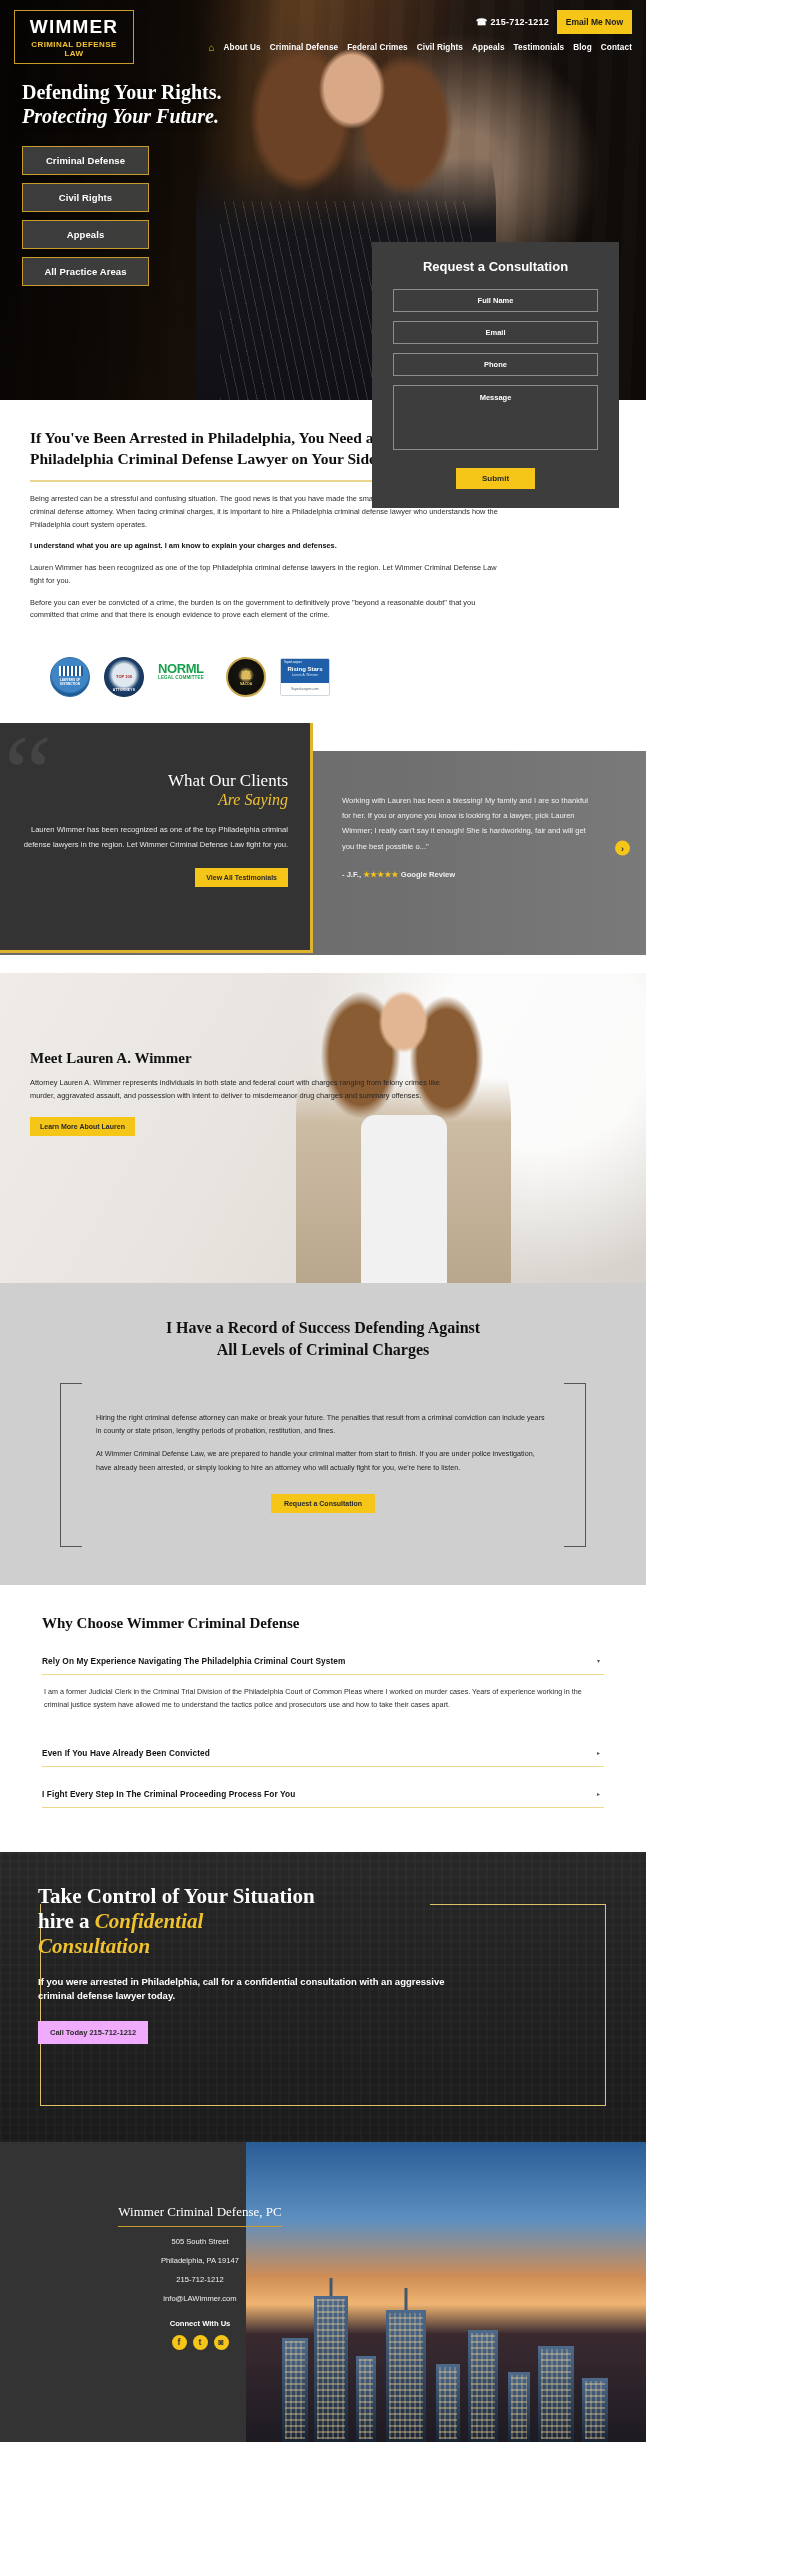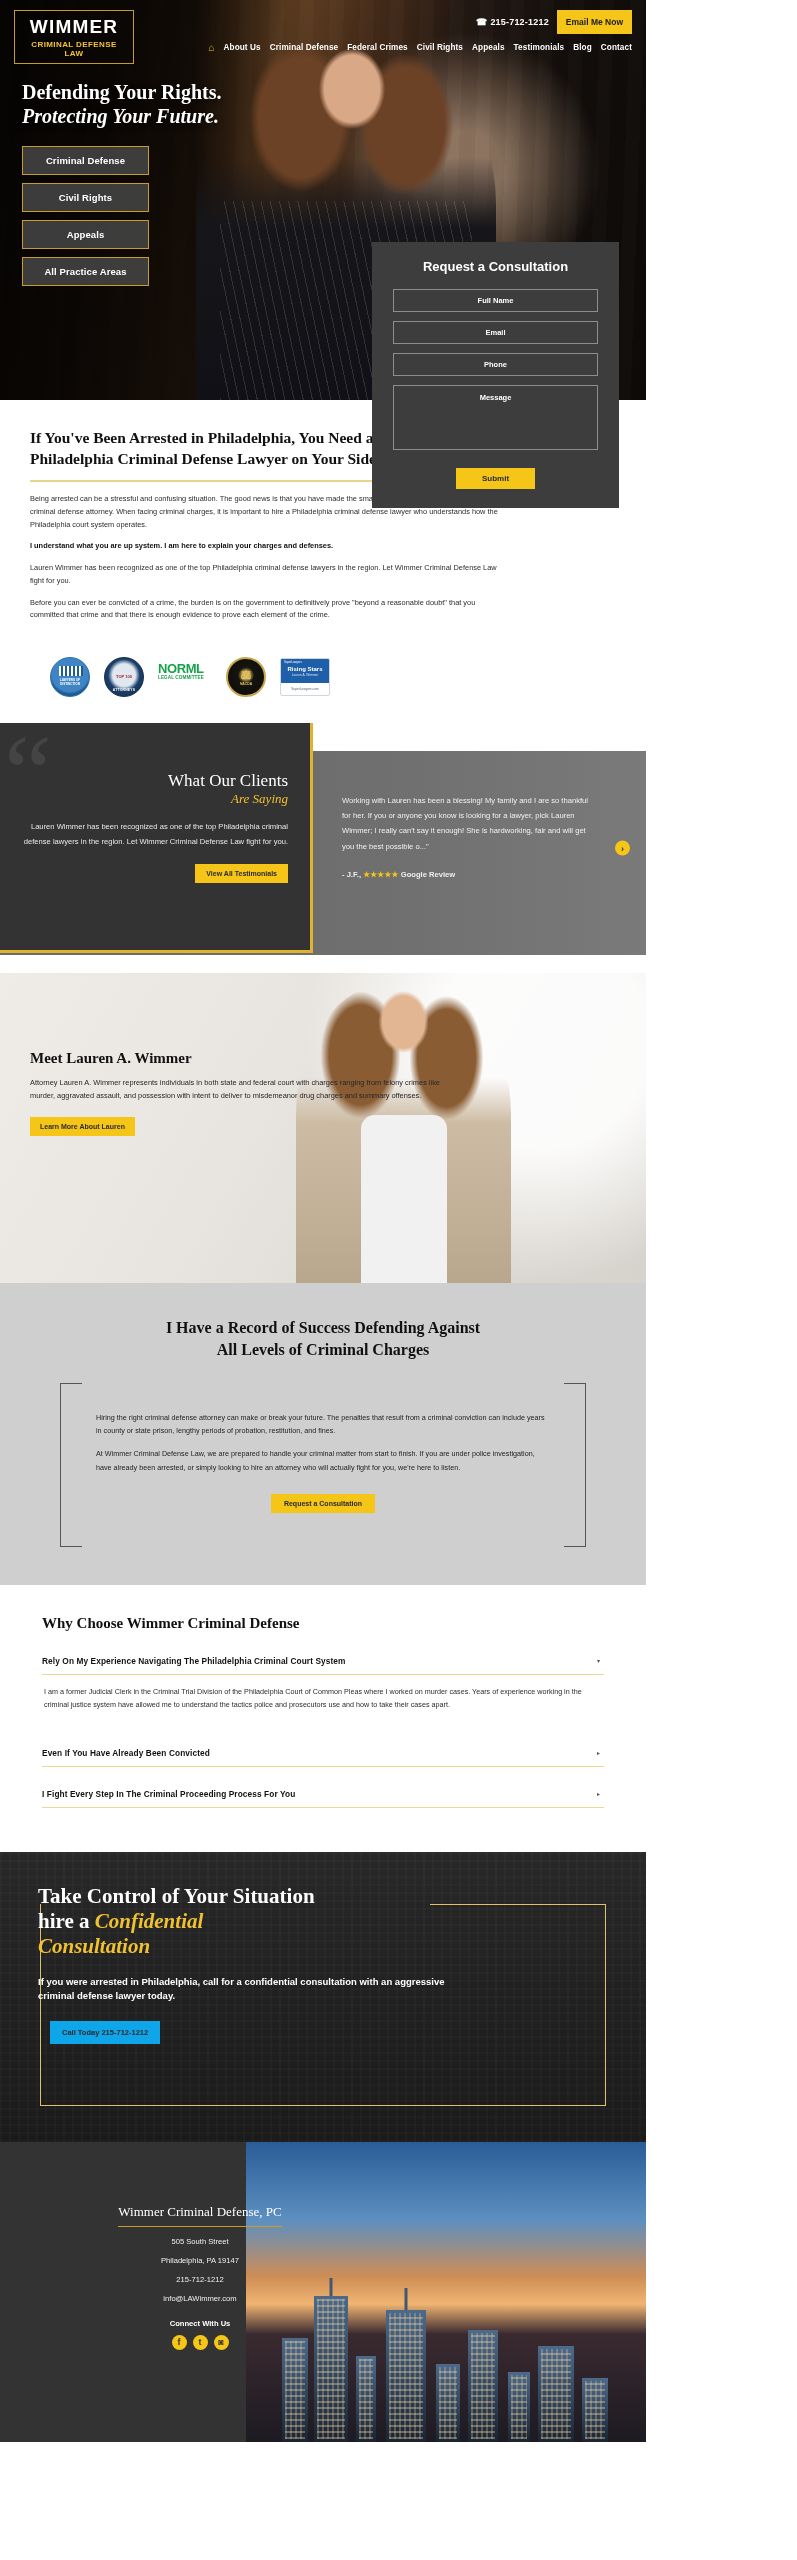--- a/index.html
+++ b/index.html
@@ -158,21 +158,21 @@
     padding: 48px 22px 16px 22px; overflow: hidden;
   }
   .quotemark {
     position: absolute; left: 4px; top: 8px;
     font-family: "Liberation Serif", serif; font-size: 108px; color: #444; line-height: .78;
   }
   .testi-h {
     position: relative; z-index: 2; text-align: right;
     font-family: "Liberation Serif", serif; color: #fff; font-size: 17px; line-height: 1.16;
   }
-  .testi-h .gold { color: #f1c230; font-style: italic; display: block; font-size: 13px; }
+  .testi-h .gold { color: #f1c230; font-style: italic; display: block; font-size: 16px; }
   .testi-p {
     position: relative; z-index: 2; text-align: right; color: #e8e8e8;
     font-size: 7.6px; line-height: 1.95; margin-top: 14px;
   }
   .testi-btn-wrap { position: relative; z-index: 2; text-align: right; margin-top: 13px; }
   .testi-btn { background: #f5c518; border: none; color: #2a2a2a; font-size: 7px; font-weight: 700; padding: 6px 11px; cursor: pointer; }
   .testi-right {
     position: absolute; left: 320px; right: 0; top: 40px; bottom: 40px;
     padding: 30px 50px 0 22px;
   }
@@ -263,21 +263,21 @@
       repeating-linear-gradient(90deg, rgba(255,255,255,.05) 0 2px, rgba(0,0,0,.05) 2px 9px),
       repeating-linear-gradient(0deg, rgba(255,255,255,.04) 0 2px, rgba(0,0,0,.06) 2px 8px),
       linear-gradient(180deg, #4a4a4a 0%, #3b3b3b 35%, #2e2e2e 70%, #232323 100%);
     filter: grayscale(1);
   }
   .cta-bg:after { content:""; position:absolute; inset:0; background: rgba(24,24,24,.62); }
   .cta-inner { position: relative; z-index: 3; padding: 32px 0 0 38px; width: 470px; }
   .cta h2 { font-family: "Liberation Serif", serif; color: #fff; font-size: 21px; line-height: 1.2; }
   .cta h2 .gold { color: #f1c230; font-style: italic; }
   .cta p { color: #fff; font-size: 9.5px; font-weight: 700; line-height: 1.45; margin-top: 16px; }
-  .cta-btn { background: #0ea5e9; border: none; color: #2a2a2a; font-size: 7.5px; font-weight: 700; padding: 7px 12px; margin-top: 18px; cursor: pointer; margin-left: 12px; }
+  .cta-btn { background: #f0abfc; border: none; color: #2a2a2a; font-size: 7.5px; font-weight: 700; padding: 7px 12px; margin-top: 18px; cursor: pointer; }
   .cta-line { position: absolute; left: 430px; right: 40px; top: 52px; height: 1.5px; background: #e0c068; z-index: 4; }
   .cta-frame { position: absolute; left: 40px; right: 40px; top: 52px; bottom: 36px; border: 1.5px solid #e0c068; border-top: none; z-index: 2; }
 
   
   .footer { position: relative; background: #333; height: 300px; overflow:hidden; }
   .footer-img {
     position: absolute; right: 0; top: 0; width: 400px; height: 300px;
     background:
       linear-gradient(180deg,#2a5d96 0%, #5d8fc0 26%, #cf8d55 45%, #f0b572 54%, #3a2a30 64%, #1d1a22 100%);
   }
@@ -367,21 +367,21 @@
     <textarea class="fld" placeholder="Message" style=""></textarea>
     <div class="submit-wrap">
       <button class="submit-btn">Submit</button>
     </div>
   </div>
 
   <section class="intro">
     <h2>If You've Been Arrested in Philadelphia, You Need an Experienced Philadelphia Criminal Defense Lawyer on Your Side</h2>
     <div class="rule-gold"></div>
     <p>Being arrested can be a stressful and confusing situation. The good news is that you have made the smart decision to think about retaining a criminal defense attorney. When facing criminal charges, it is important to hire a Philadelphia criminal defense lawyer who understands how the Philadelphia court system operates.</p>
-    <p class="bold">I understand what you are up system. I am here to explain your charges and defenses.</p>
+    <p class="bold">I understand what you are up against. I am know to explain your charges and defenses.</p>
     <p>Lauren Wimmer has been recognized as one of the top Philadelphia criminal defense lawyers in the region. Let Wimmer Criminal Defense Law fight for you.</p>
     <p>Before you can ever be convicted of a crime, the burden is on the government to definitively prove "beyond a reasonable doubt" that you committed that crime and that there is enough evidence to prove each element of the crime.</p>
   </section>
 
   <div class="badges">
     <div class="badge b1"></div>
     <div class="badge b2"></div>
     <div class="badge b3">
       <div class="norml-top">NORML</div>
       <div class="norml-bot">LEGAL COMMITTEE</div>

